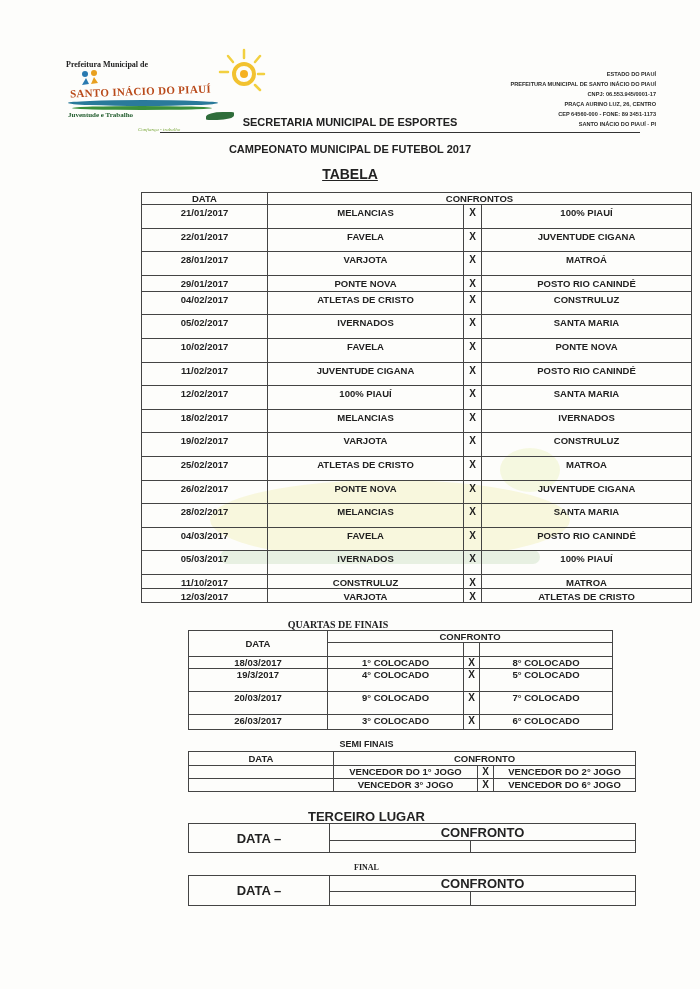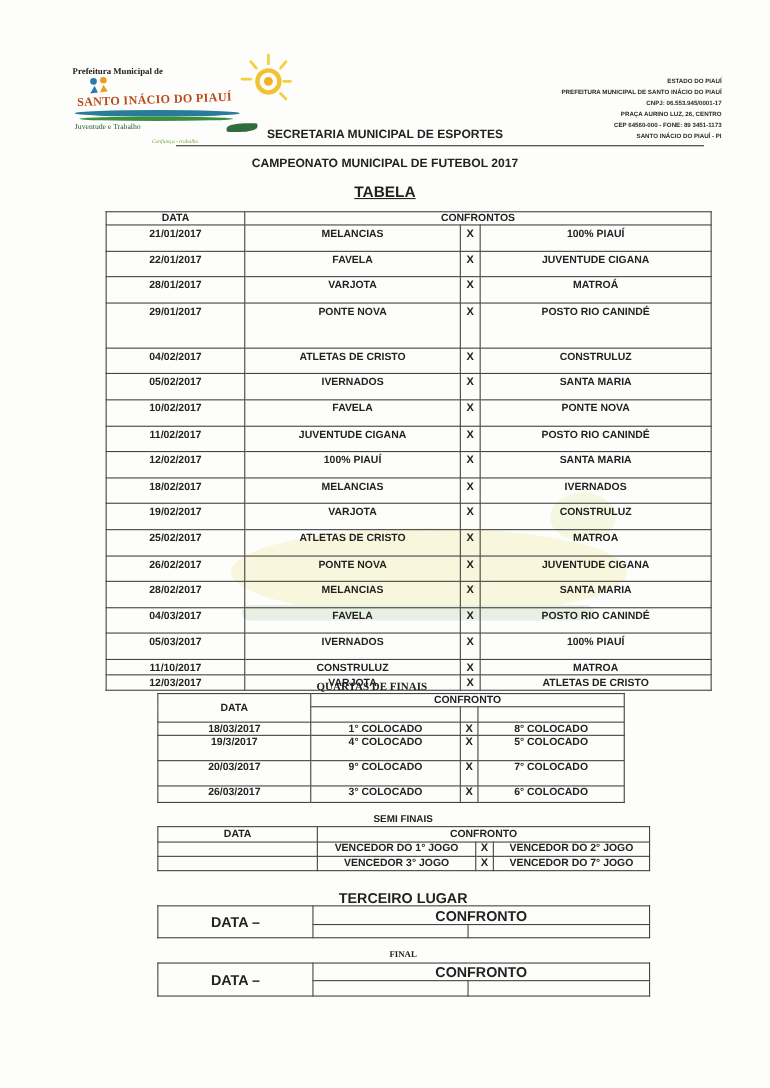--- a/index.html
+++ b/index.html
@@ -10,33 +10,33 @@
     color:#1a1a1a;
   }
   .abs { position:absolute; }
   
   .logo { left:58px; top:48px; width:205px; height:85px; }
   .logo .pm { position:absolute; left:8px; top:12px; font-family:"Liberation Serif", serif; font-weight:bold; font-size:8px; color:#222; }
   .logo .sun { position:absolute; left:160px; top:0px; width:48px; height:48px; }
   .logo .town { position:absolute; left:12px; top:37px; font-family:"Liberation Serif", serif; font-weight:bold; font-size:11px; color:#b94a1a; letter-spacing:0.3px; transform:rotate(-2deg); }
   .logo .wave1 { position:absolute; left:10px; top:52px; width:150px; height:6px; background:#2a7a9a; border-radius:50%; }
   .logo .wave2 { position:absolute; left:14px; top:58px; width:140px; height:4px; background:#3b8f3a; border-radius:50%; }
-  .logo .slogan { position:absolute; left:10px; top:63px; font-family:"Liberation Serif", serif; font-weight:normal; font-size:7px; color:#1e5a2a; }
+  .logo .slogan { position:absolute; left:10px; top:63px; font-family:"Liberation Serif", serif; font-weight:bold; font-size:7px; color:#1e5a2a; }
   .logo .tag { position:absolute; left:80px; top:79px; font-family:"Liberation Serif", serif; font-style:italic; font-size:5px; color:#7aa83a; }
   .logo .leaf { position:absolute; left:148px; top:64px; width:28px; height:8px; background:#2f6d3a; border-radius:60% 10% 60% 10%; }
   .logo .fig { position:absolute; left:22px; top:22px; width:20px; height:16px; }
   
   .info { right:44px; top:69px; text-align:right; font-size:5.6px; font-weight:bold; line-height:10px; color:#2a2a2a; }
   .rule { left:160px; top:132px; width:480px; height:1px; background:#333; }
   .title { left:0; width:700px; text-align:center; font-weight:bold; font-size:11px; color:#222; }
   .t1 { top:116px; }
   .t2 { top:143px; }
   .t3 { top:166px; font-size:14px; text-decoration:underline; }
   
-  table { border-collapse:collapse; position:absolute; table-layout:fixed; }
+  table { border-collapse:collapse; position:absolute; table-layout:fixed;margin-left:45px; }
   td { border:1px solid #444; font-weight:bold; font-size:9.5px; text-align:center; padding:0; vertical-align:top; color:#222; overflow:hidden; white-space:nowrap; }
   .main td { padding-top:2px; }
   .main tr.hdr td { vertical-align:middle; padding-top:0; }
   .xcol { font-size:10px; }
   .sec-title { position:absolute; font-weight:bold; text-align:center; color:#222; }
   .serif { font-family:"Liberation Serif", serif; }
   .watermark { position:absolute; left:200px; top:440px; width:380px; height:150px; opacity:0.13; pointer-events:none; }
 </style>
 </head>
 <body>
@@ -114,21 +114,21 @@
         <td>FAVELA</td>
         <td class="xcol">X</td>
         <td>JUVENTUDE CIGANA</td>
       </tr>
       <tr style="height: 23.6px;">
         <td>28/01/2017</td>
         <td>VARJOTA</td>
         <td class="xcol">X</td>
         <td>MATROÁ</td>
       </tr>
-      <tr style="height: 41px;">
+      <tr style="height: 16px;">
         <td>29/01/2017</td>
         <td>PONTE NOVA</td>
         <td class="xcol">X</td>
         <td>POSTO RIO CANINDÉ</td>
       </tr>
       <tr style="height: 23.6px;">
         <td>04/02/2017</td>
         <td>ATLETAS DE CRISTO</td>
         <td class="xcol">X</td>
         <td>CONSTRULUZ</td>
@@ -279,21 +279,21 @@
       <tr style="height: 13px;">
         <td></td>
         <td>VENCEDOR DO 1° JOGO</td>
         <td class="xcol">X</td>
         <td>VENCEDOR DO 2° JOGO</td>
       </tr>
       <tr style="height: 13px;">
         <td></td>
         <td>VENCEDOR 3° JOGO</td>
         <td class="xcol">X</td>
-        <td>VENCEDOR DO 7° JOGO</td>
+        <td>VENCEDOR DO 6° JOGO</td>
       </tr>
     </tbody>
 </table>
 
 <div class="sec-title" style="left:143px; width:447px; top:809px; font-size:13px;">TERCEIRO LUGAR</div>
 <table style="left:143px; top:823px; width:284px; width:447px;">
   <colgroup>
       <col style="width:141px">
       <col style="width:141px">
       <col style="width:165px">

